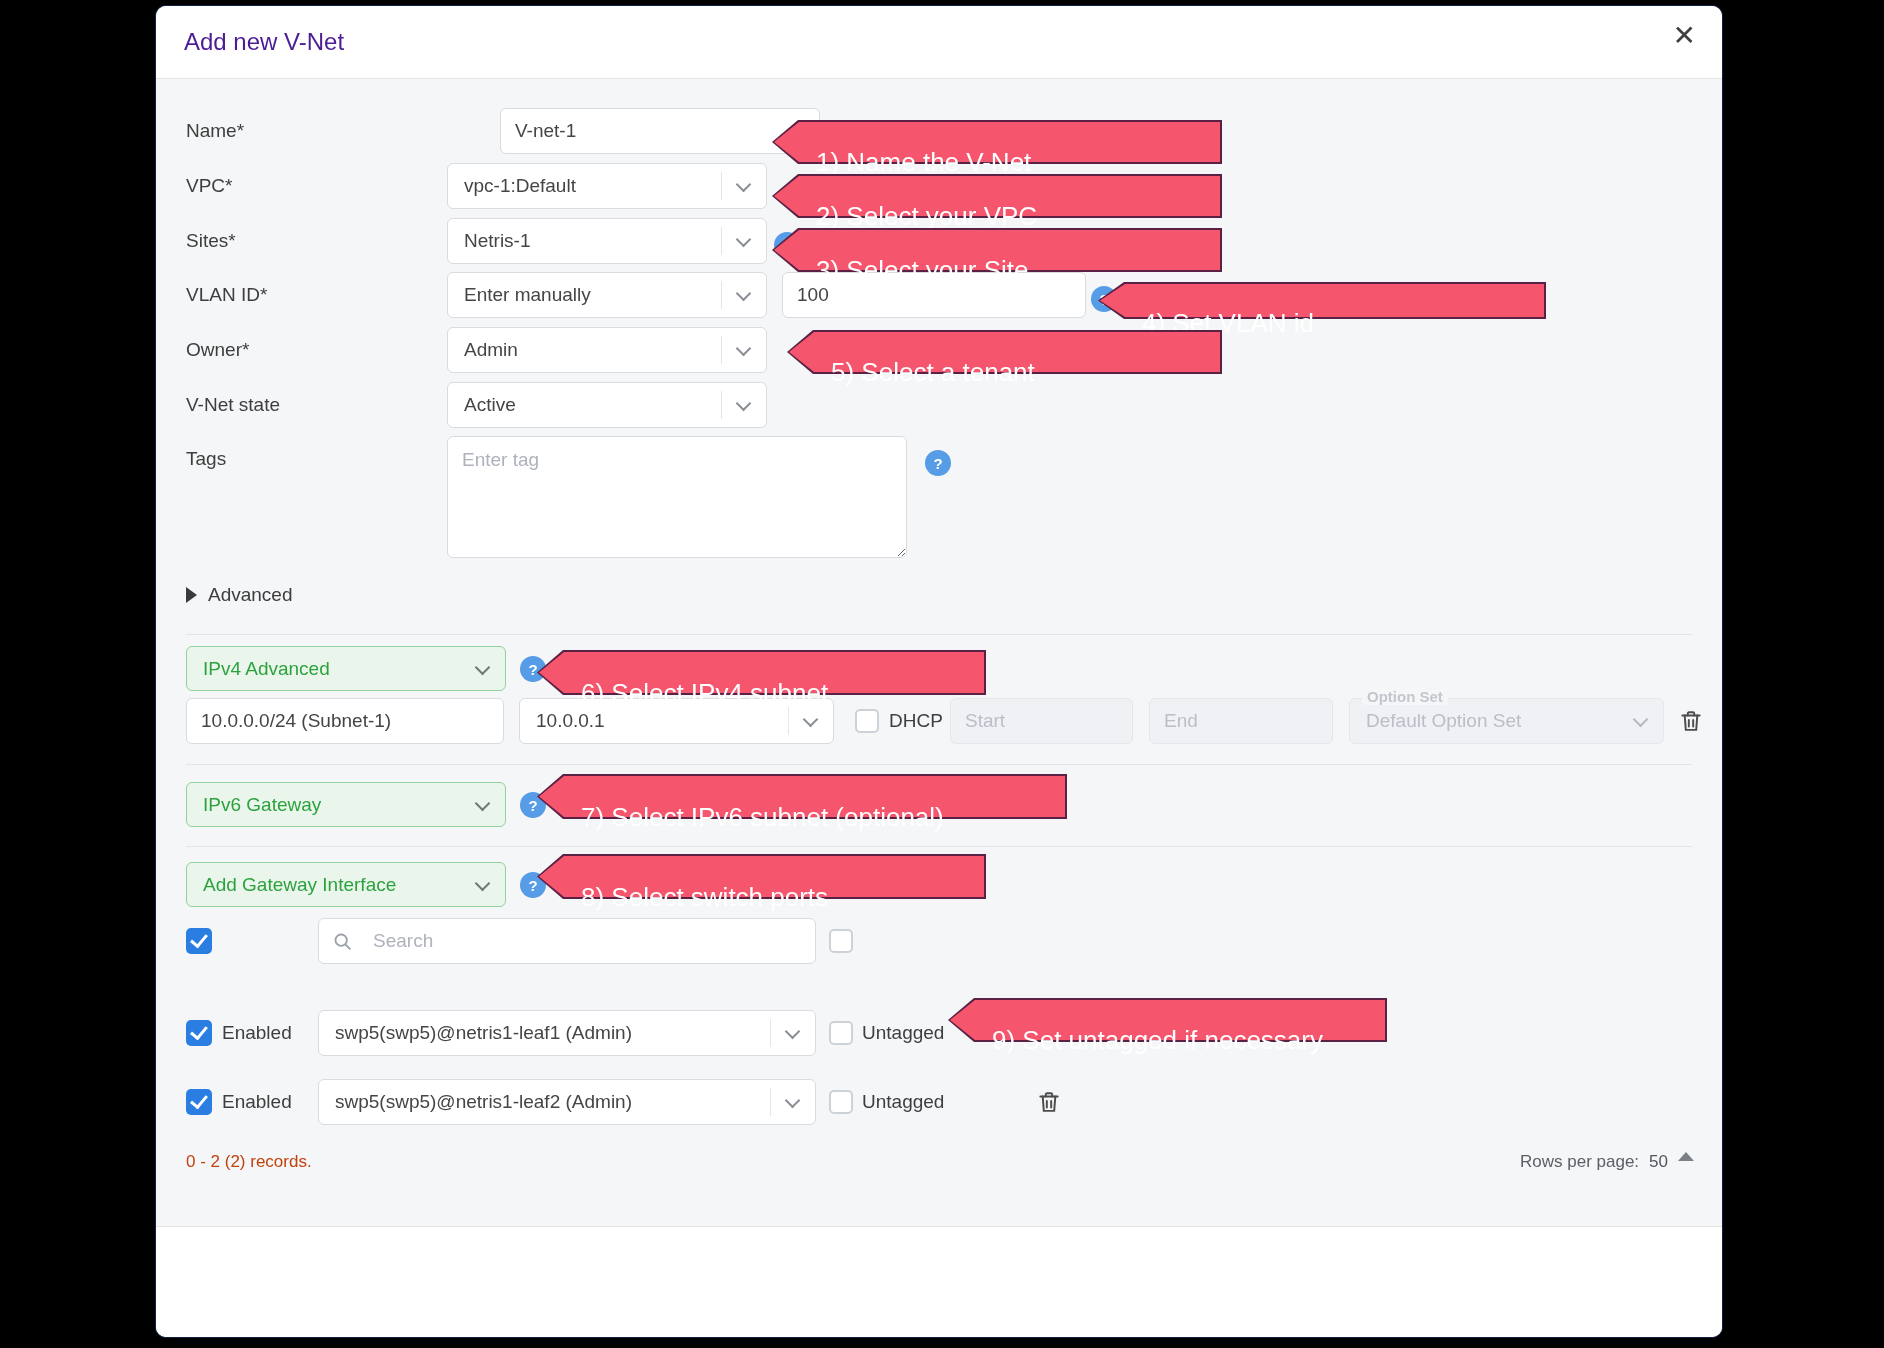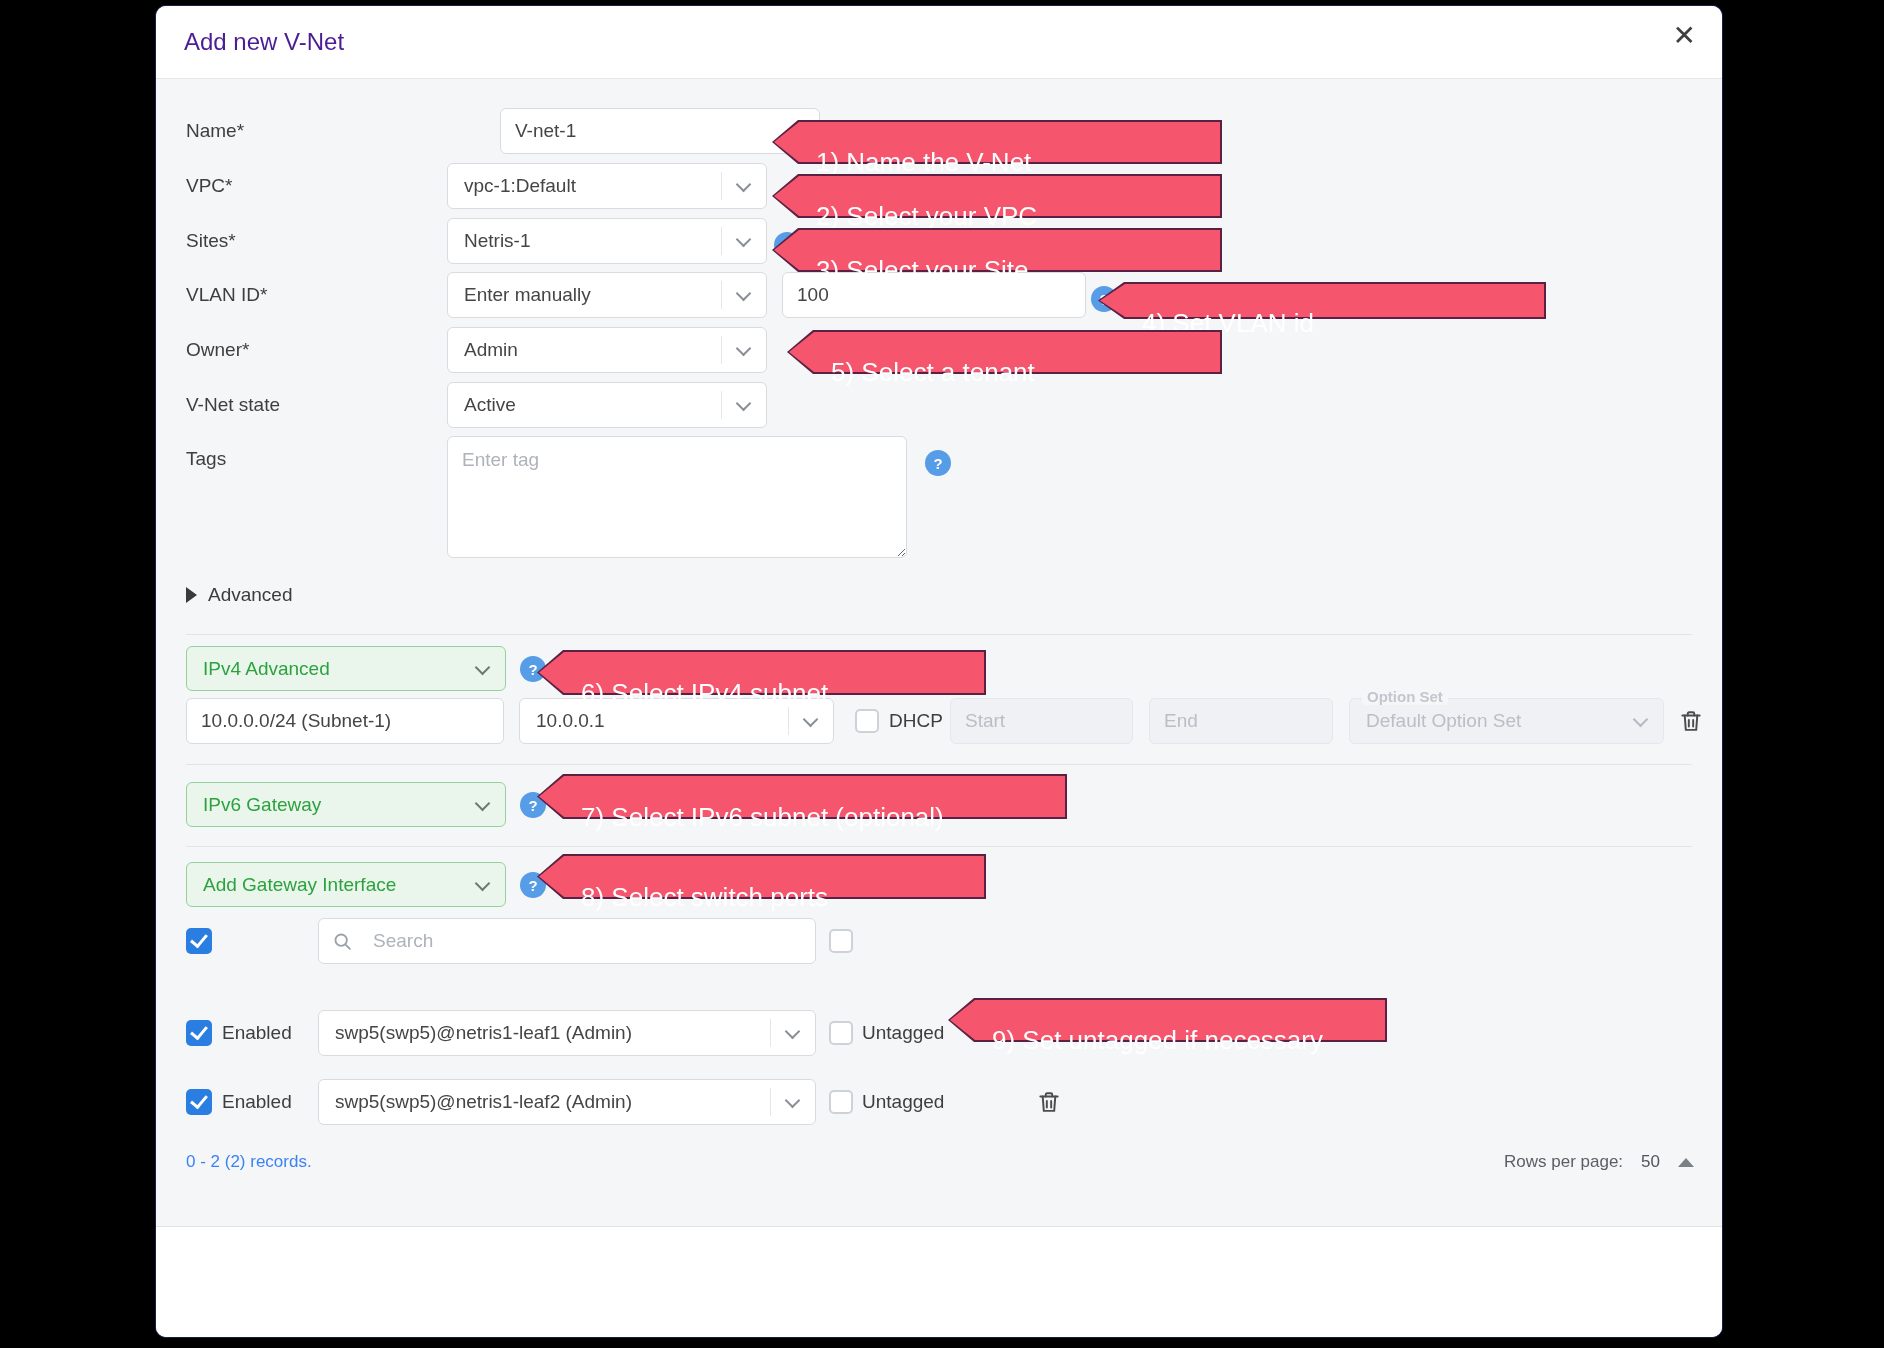--- a/index.html
+++ b/index.html
@@ -61,22 +61,22 @@
 
   .adv-tri{position:absolute;left:0;top:5px;width:0;height:0;border-top:8px solid transparent;
     border-bottom:8px solid transparent;border-left:11px solid #3a3a3a;}
   .advanced{position:absolute;left:30px;top:576px;height:26px;z-index:1;cursor:pointer;}
   .advanced .adv-text{position:absolute;left:22px;top:0;font-size:19px;color:#3c3c3c;line-height:26px;}
 
   .float-label{position:absolute;top:-11px;left:12px;font-size:15px;color:#c3c7cd;
     background:#f5f6f8;padding:0 5px;border-radius:4px;z-index:2;font-weight:bold;}
 
   .icon-btn{position:absolute;z-index:1;cursor:pointer;}
-  .records{position:absolute;left:30px;top:1146px;font-size:17px;color:#3b82f6;z-index:1;}
-  .rpp{position:absolute;right:28px;top:1146px;display:flex;align-items:center;gap:18px;z-index:1;}
+  .records{position:absolute;left:30px;top:1146px;font-size:17px;color:#c2410c;z-index:1;}
+  .rpp{position:absolute;right:28px;top:1146px;display:flex;gap:10px;z-index:1;}
   .rpp .rpp-label{font-size:17px;color:#5a5f66;}
   .rpp .rpp-value{font-size:17px;color:#50555c;cursor:pointer;}
   .tri-up{width:0;height:0;border-left:8px solid transparent;border-right:8px solid transparent;
     border-bottom:9px solid #7a8086;}
 
   svg{display:block;}
 </style>
 </head>
 <body>
 

